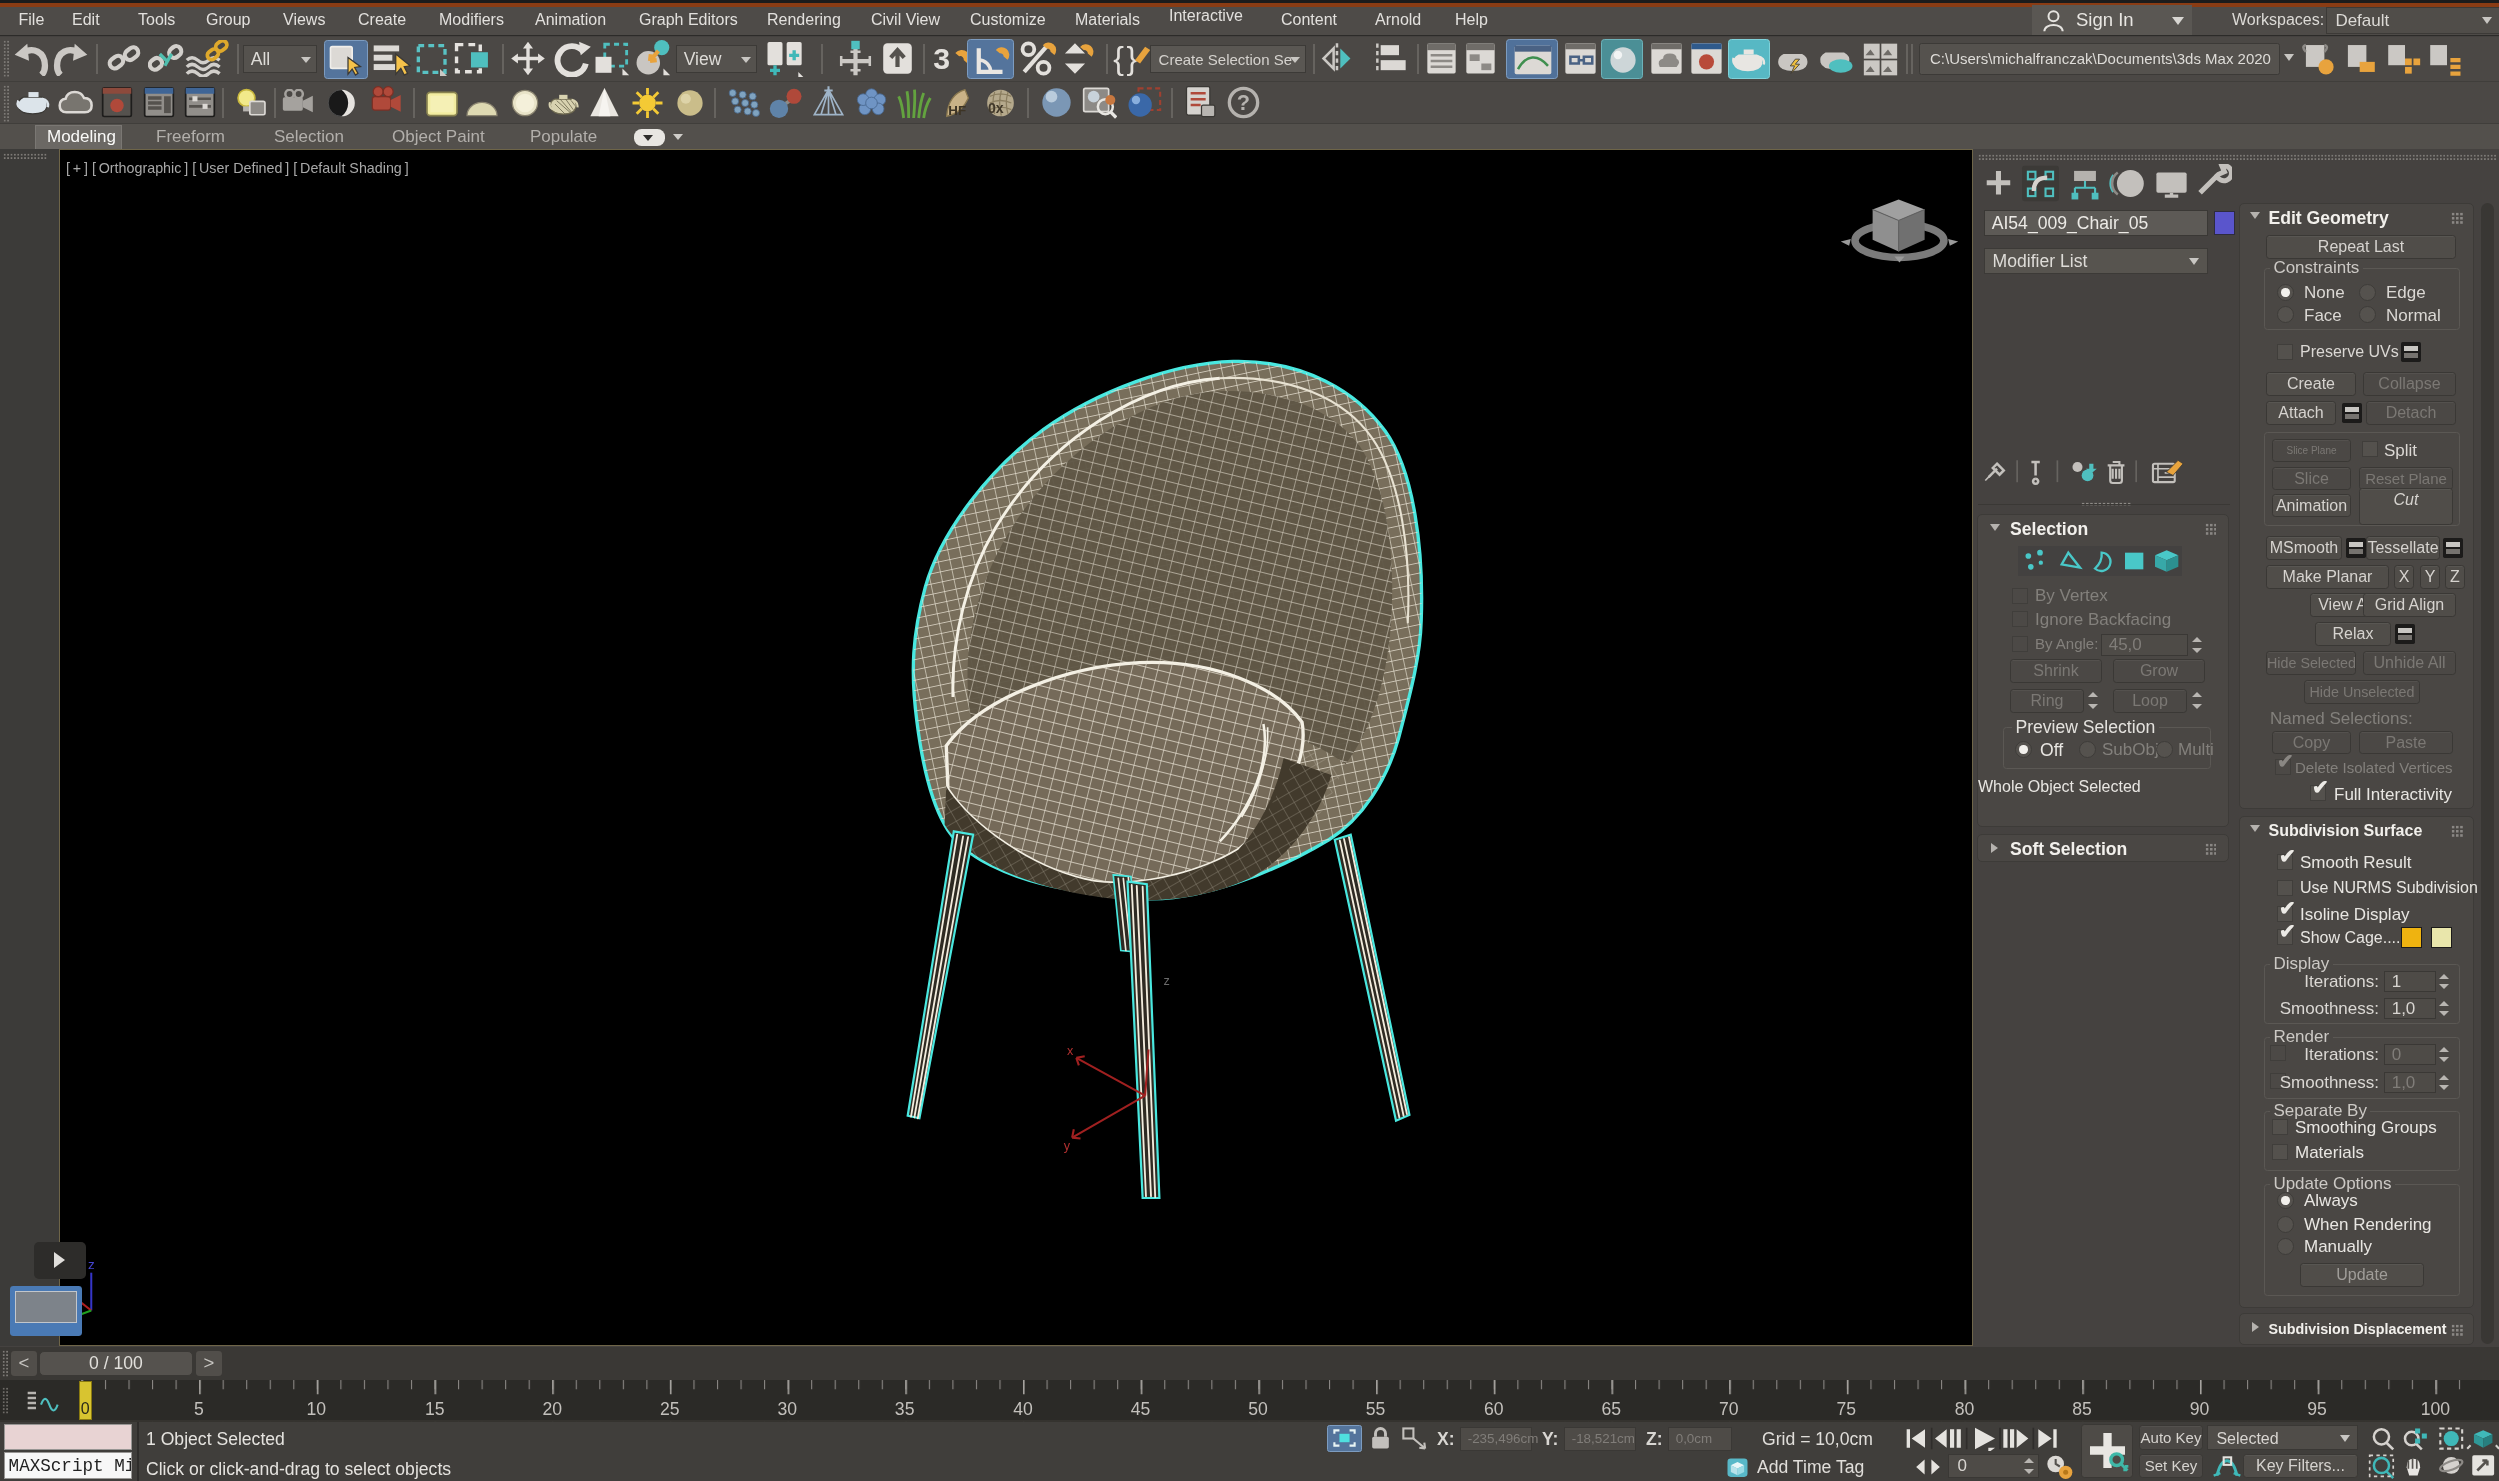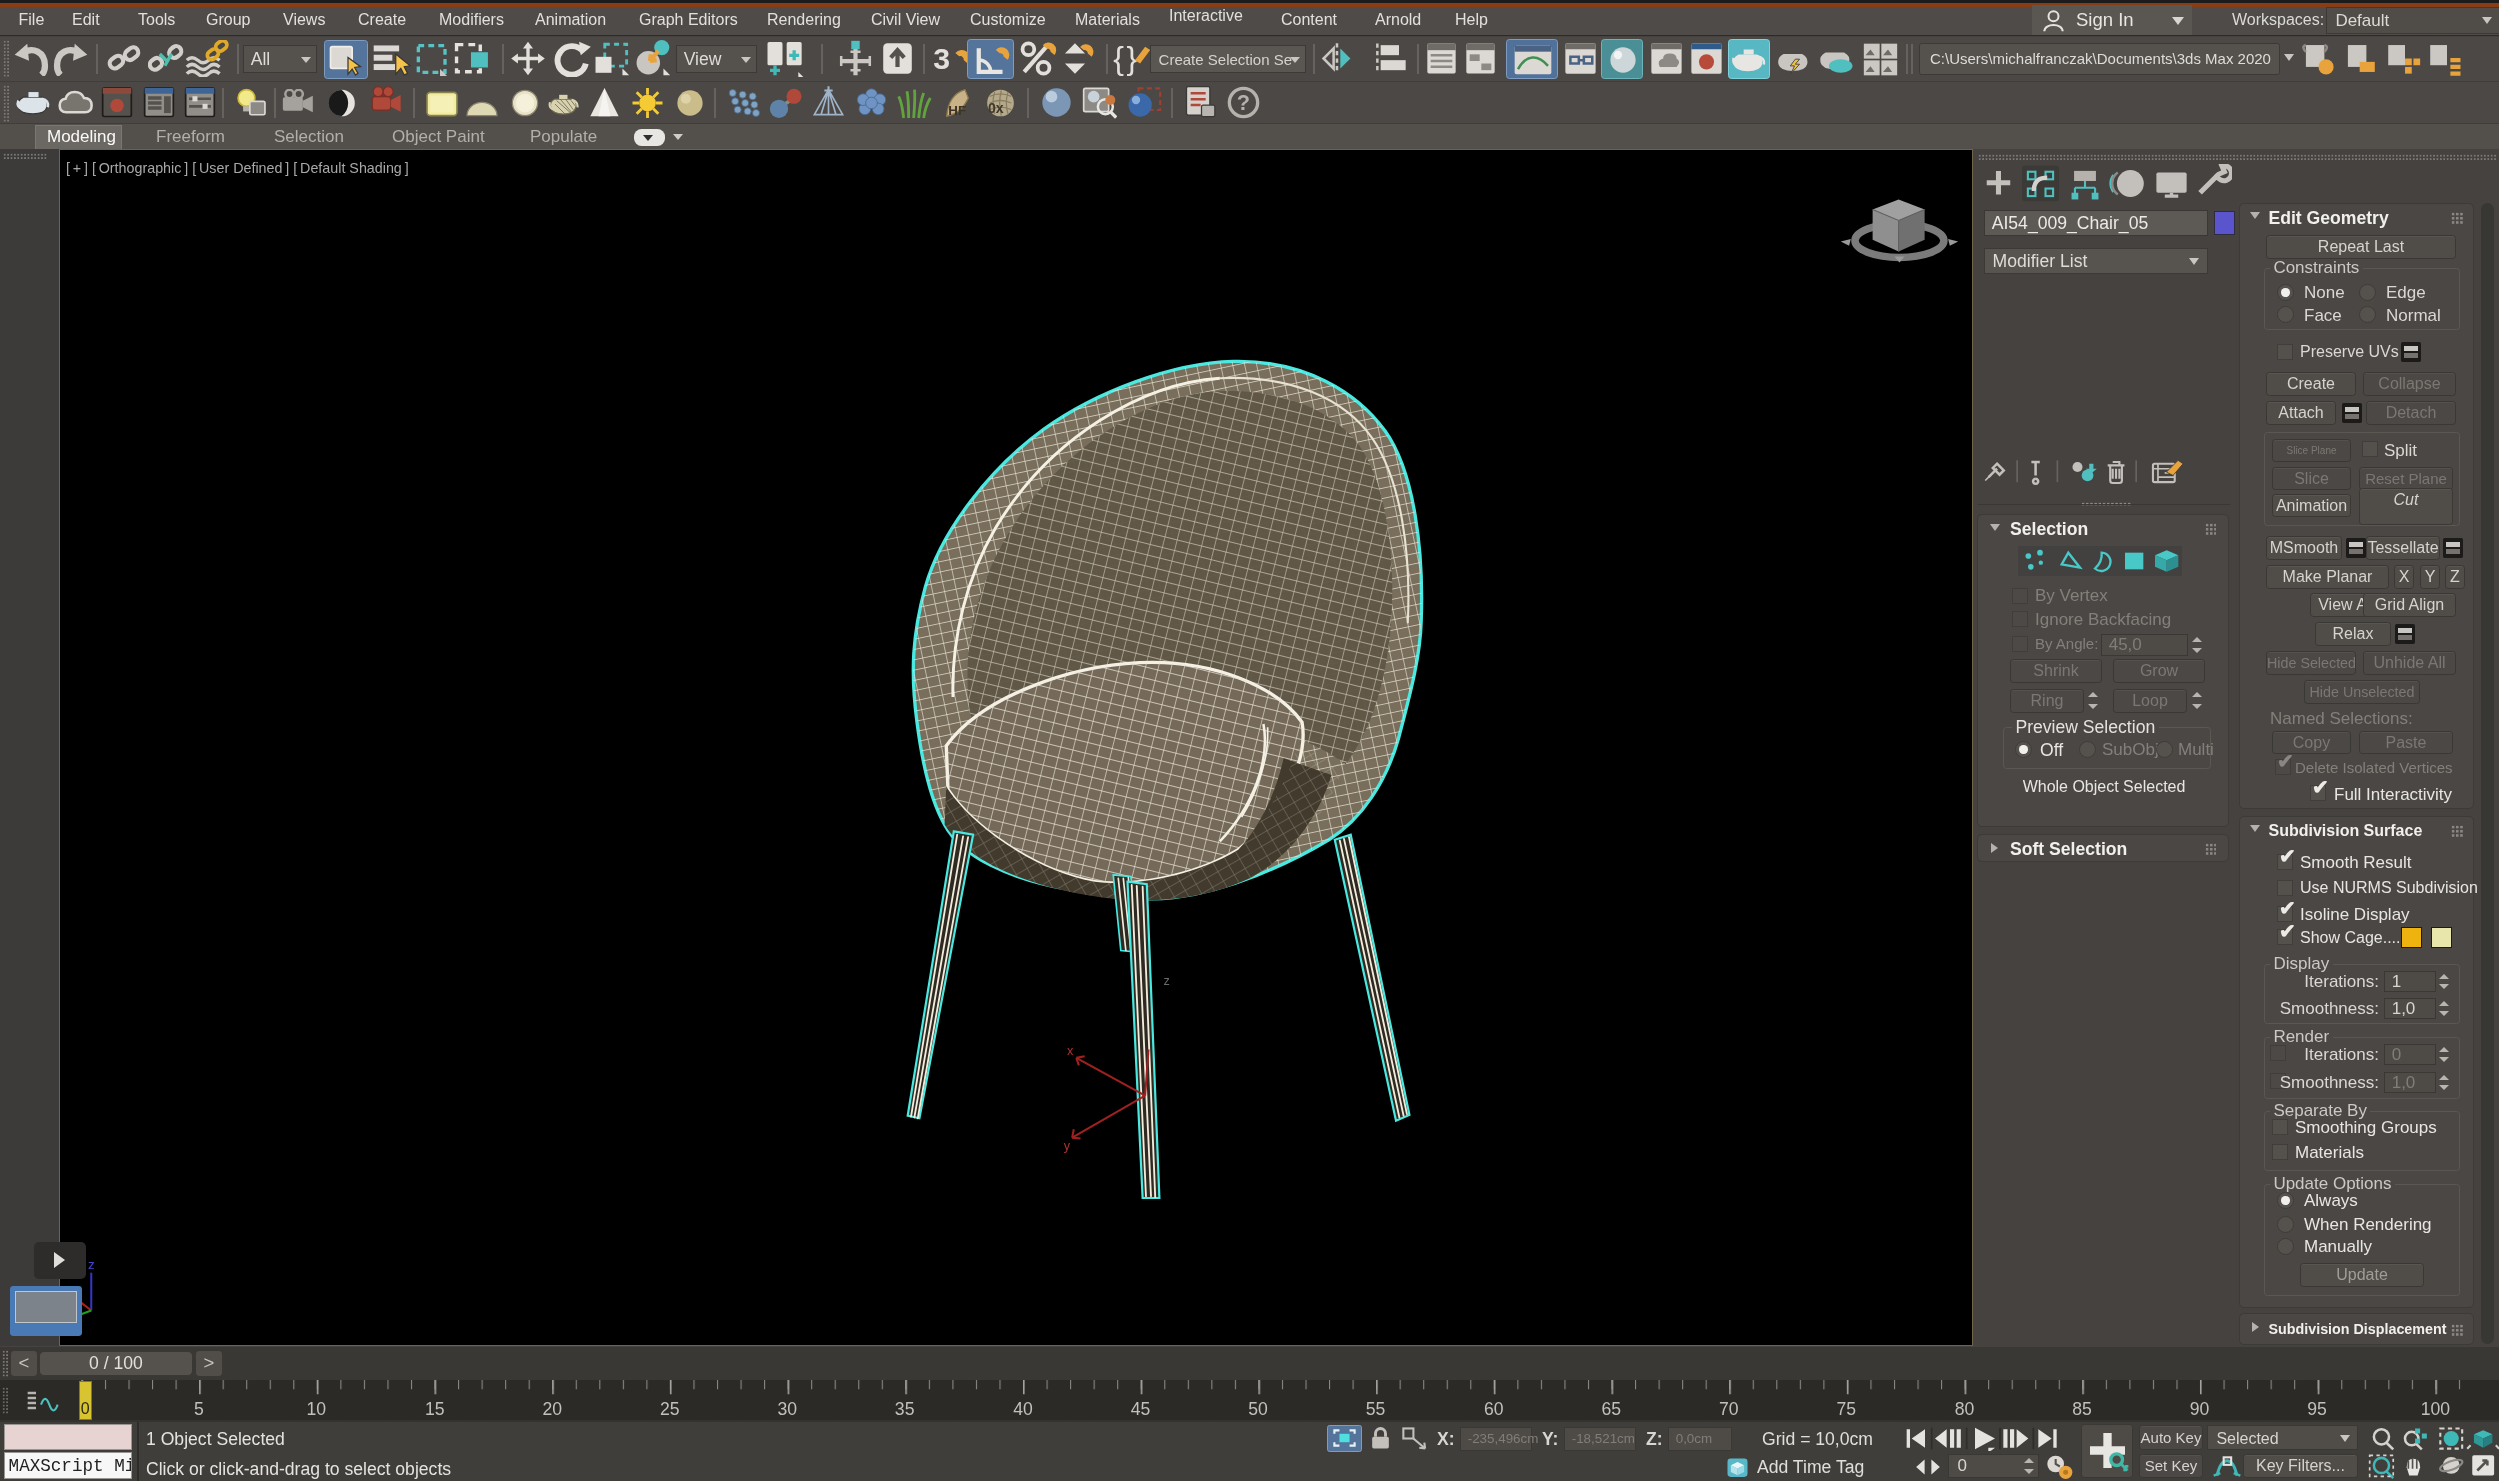--- a/index.html
+++ b/index.html
@@ -722,21 +722,21 @@
     <div class="btn dis" style="left:135px;top:174px;width:74px;height:23.5px;line-height:22px;">Loop</div>
     <div class="spin" style="left:211px;top:174px;height:23.5px;"></div>
     <div class="grp" style="left:25px;top:212px;width:208px;height:42px;"></div>
     <div class="grplbl" style="left:34px;top:204px;font-size:17.6px;color:#e4e2de;">Preview Selection</div>
     <div class="radio on" style="left:37px;top:226px;"></div>
       <span class="lb wh" style="left:62px;top:225px;font-size:17.6px;">Off</span>
     <div class="radio" style="left:101px;top:226px;"></div>
       <span class="lb dis" style="left:124px;top:225px;">SubObj</span>
     <div class="radio" style="left:178px;top:226px;"></div>
       <span class="lb dis" style="left:200px;top:225px;">Multi</span>
-    <span class="lb wh" style="left:0px;top:263px;font-size:16px;width:252px;text-align:center;">Whole Object Selected</span>
+    <span class="lb wh" style="left:0px;top:263px;font-size:16px;width:252px;">Whole Object Selected</span>
   </div>
 
   <div class="roll" style="left:1977px;top:834px;width:252px;height:28px;">
     <div class="rtri cl" style="left:13.4px;top:7.6px;"></div>
     <span class="rtitle">Soft Selection</span>
     <div class="dots" style="right:11.7px;top:8.4px;"></div>
   </div>
 
   <div class="abs" style="left:2481px;top:203px;width:13.4px;height:1141px;background:#393734;border-radius:6.7px;"></div>
 

